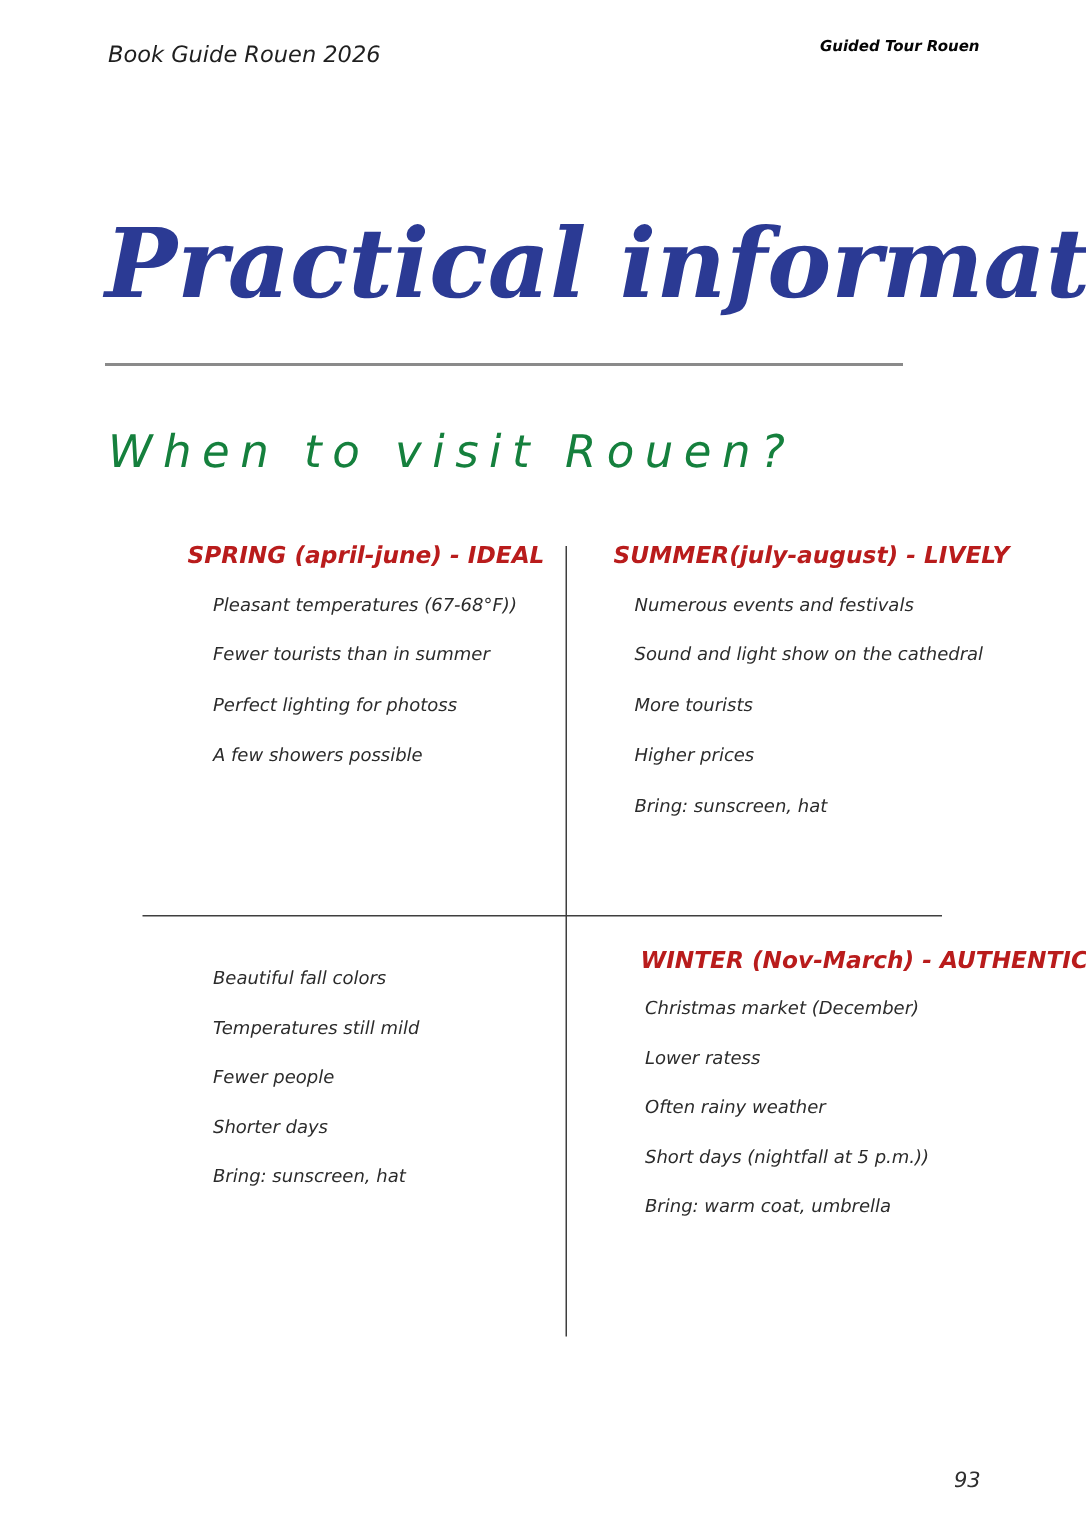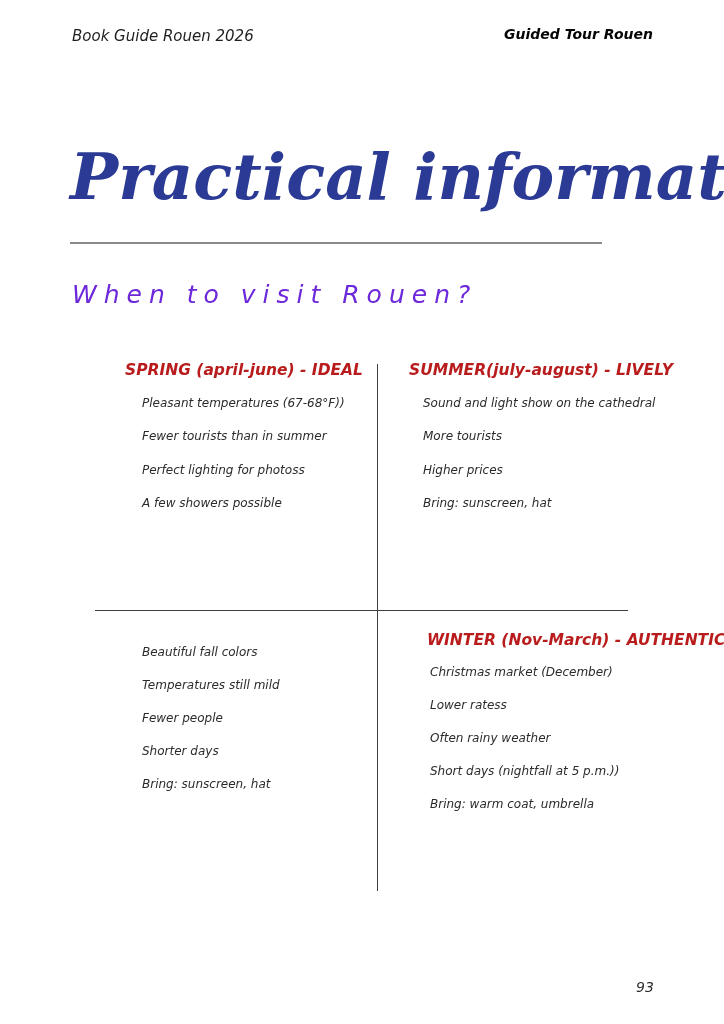--- a/index.html
+++ b/index.html
@@ -18,21 +18,21 @@
   
   .header-left {
     position: absolute;
     left: 72px; top: 27px;
     font-size: 15px;
     color: #1f1f1f;
   }
   .header-right {
     position: absolute;
     right: 71px; top: 26px;
-    font-size: 14px;
+    font-size: 10px;
     font-weight: 700;
     color: #050505;
   }
 
   
   .doc-title {
     position: absolute;
     left: 70px; top: 98px;
     width: 650px;
     font-family: "DejaVu Serif", "Liberation Serif", serif;
@@ -48,23 +48,23 @@
   .top-rule {
     position: absolute;
     left: 70px; top: 242px;
     width: 532px; height: 2px;
     background: #8a8a8a;
   }
 
   .section-title {
     position: absolute;
     left: 72px; top: 259px;
-    font-size: 25px;
+    font-size: 30px;
     font-weight: 400;
-    color: #6d28d9;
+    color: #15803d;
     letter-spacing: 7px;
     white-space: nowrap;
   }
 
   
   .v-divider {
     position: absolute;
     left: 377px; top: 364px;
     width: 1px; height: 527px;
     background: #3f3f3f;
@@ -145,20 +145,21 @@
       <li>Pleasant temperatures (67-68°F))</li>
       <li>Fewer tourists than in summer</li>
       <li>Perfect lighting for photoss</li>
       <li>A few showers possible</li>
     </ul>
   </section>
 
   <section class="quad quad-summer">
     <h3 class="quad-heading">SUMMER(july-august) - LIVELY</h3>
     <ul class="quad-items">
+      <li>Numerous events and festivals</li>
       <li>Sound and light show on the cathedral</li>
       <li>More tourists</li>
       <li>Higher prices</li>
       <li>Bring: sunscreen, hat</li>
     </ul>
   </section>
 
   <section class="quad quad-autumn">
     <ul class="quad-items">
       <li>Beautiful fall colors</li>

